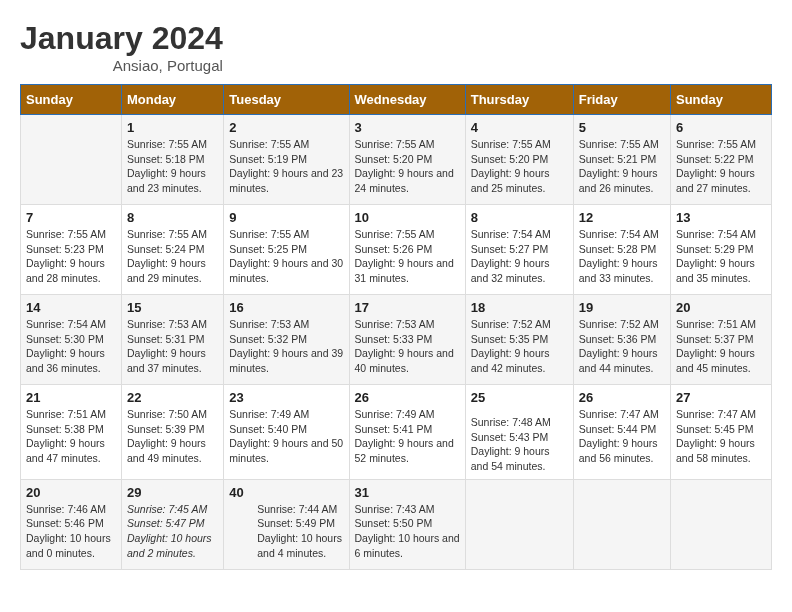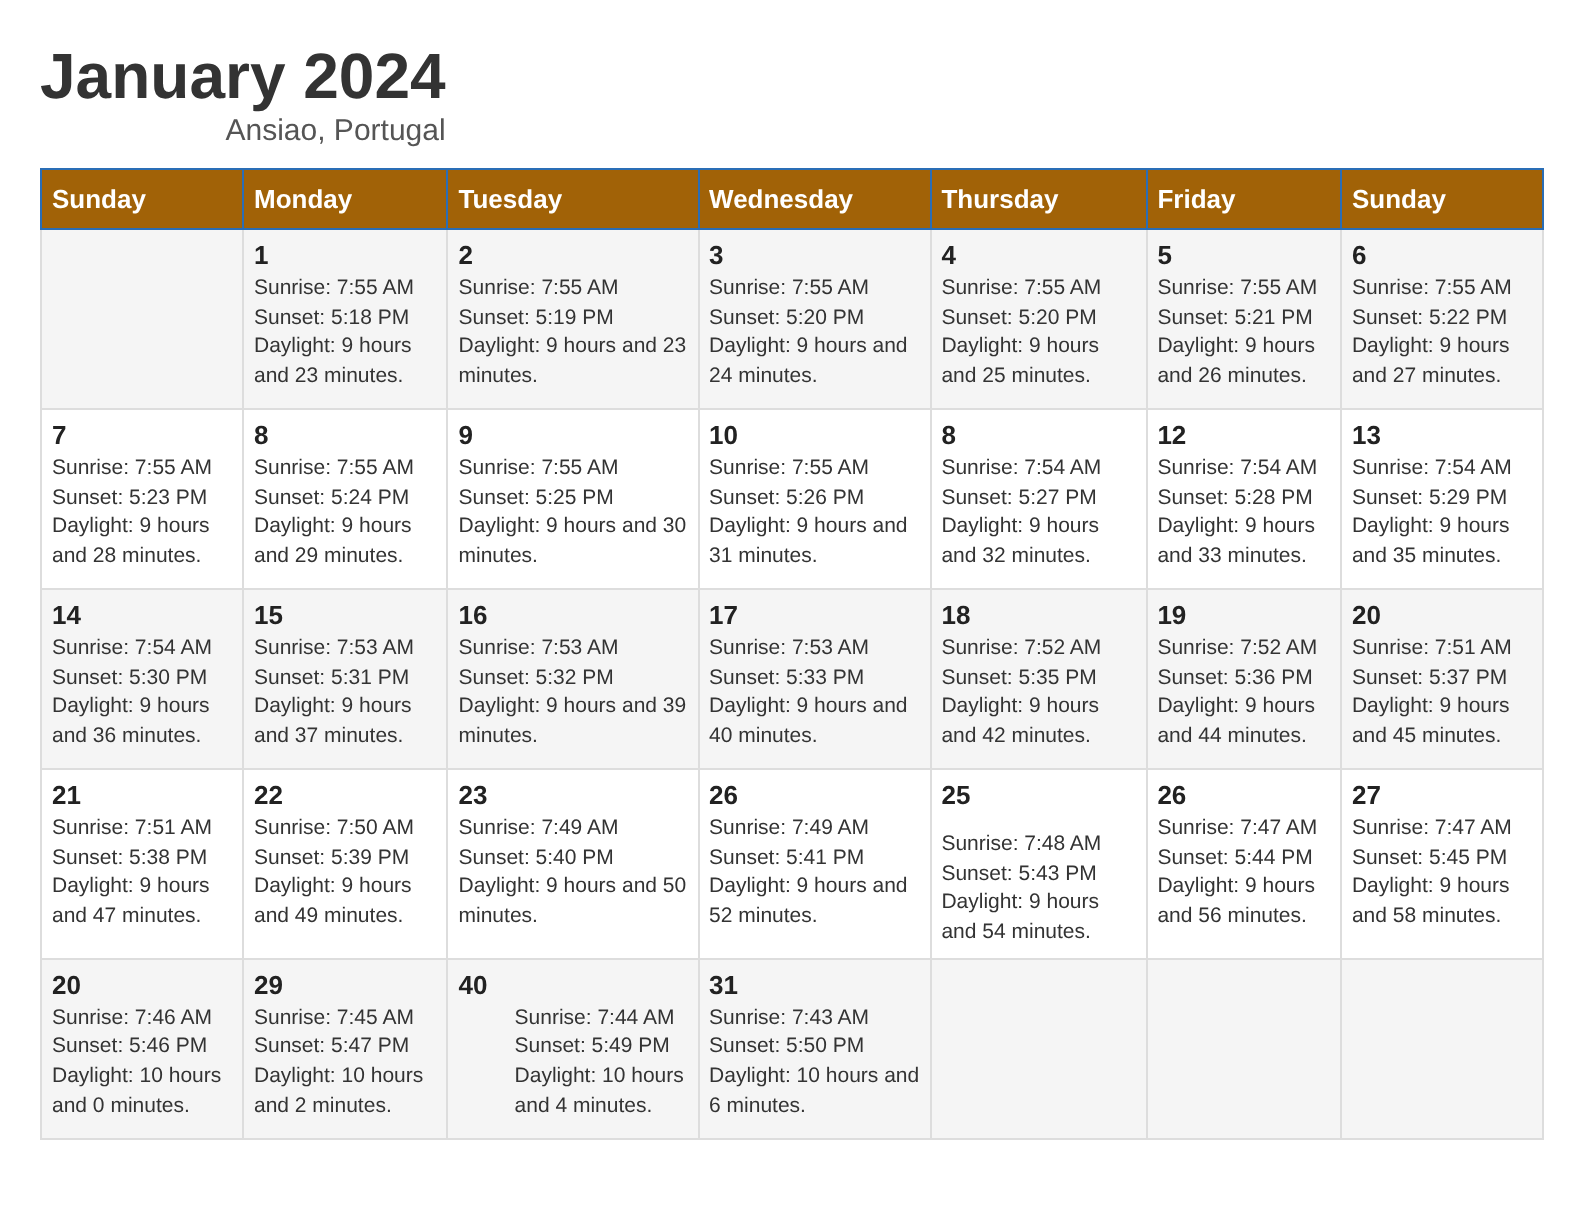--- a/index.html
+++ b/index.html
@@ -286,21 +286,21 @@
       </tr>
       <tr>
         <td>
           <div class="day-number">20</div>
           <div class="day-info" style="white-space: pre-line;">Sunrise: 7:46 AM
 Sunset: 5:46 PM
 Daylight: 10 hours and 0 minutes.</div>
         </td>
         <td>
           <div class="day-number">29</div>
-          <div class="day-info" style="white-space: pre-line;">Sunrise: 7:45 AM
+          <div class="day-info" style="white-space: pre-line; font-style: italic;">Sunrise: 7:45 AM
 Sunset: 5:47 PM
 Daylight: 10 hours and 2 minutes.</div>
         </td>
         <td>
           <div class="day-number">40</div>
           <div class="day-info" style="white-space: pre-line; margin-left: 28px;">Sunrise: 7:44 AM
 Sunset: 5:49 PM
 Daylight: 10 hours and 4 minutes.</div>
         </td>
         <td>

